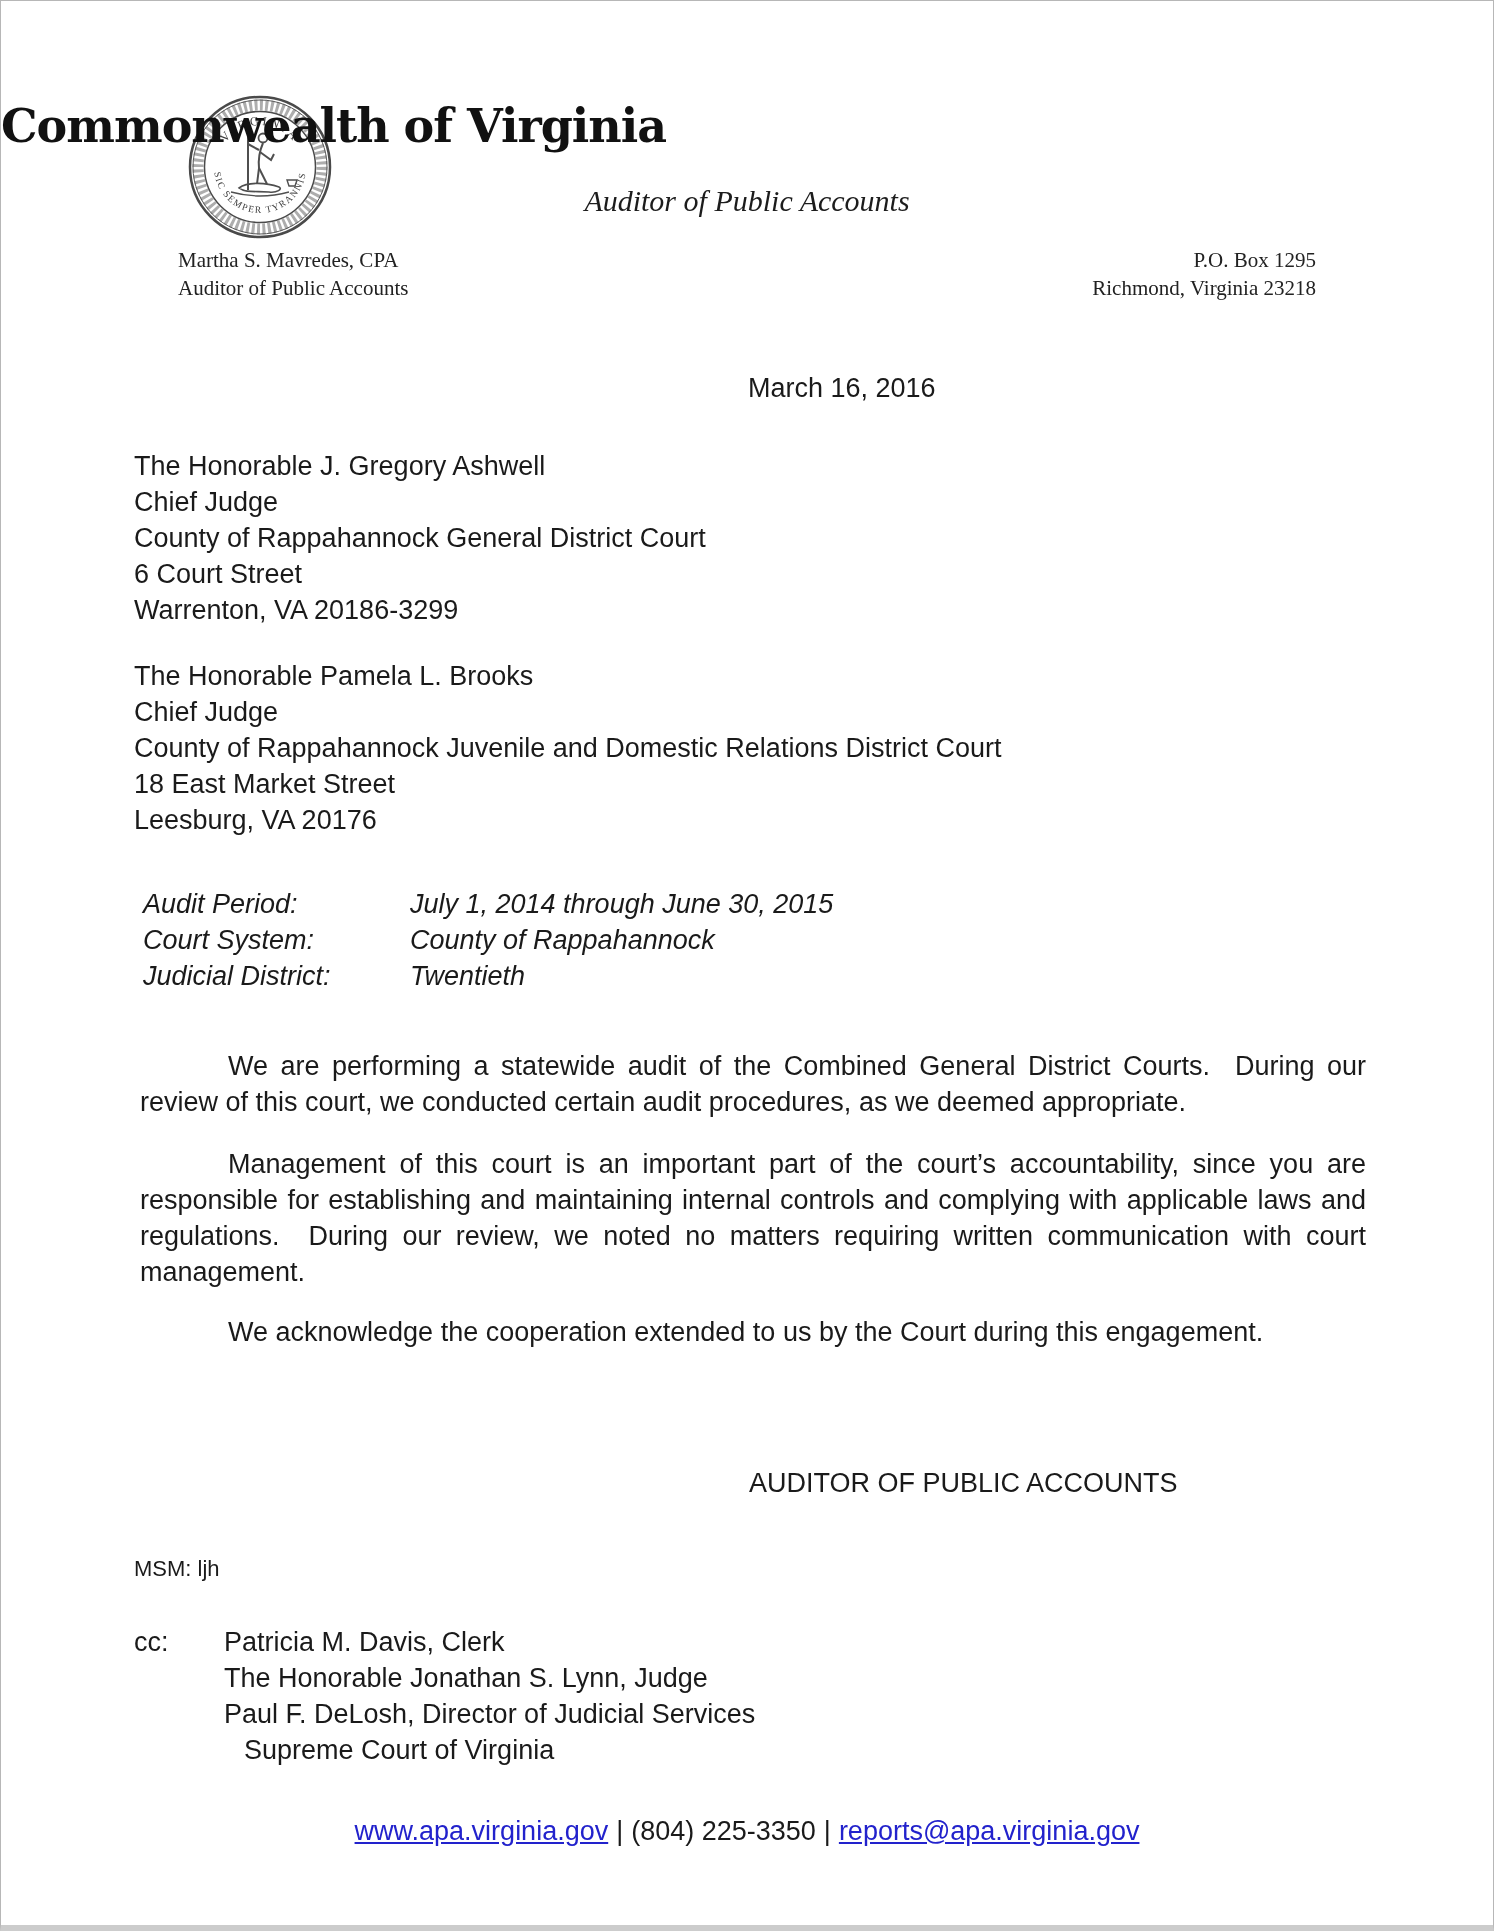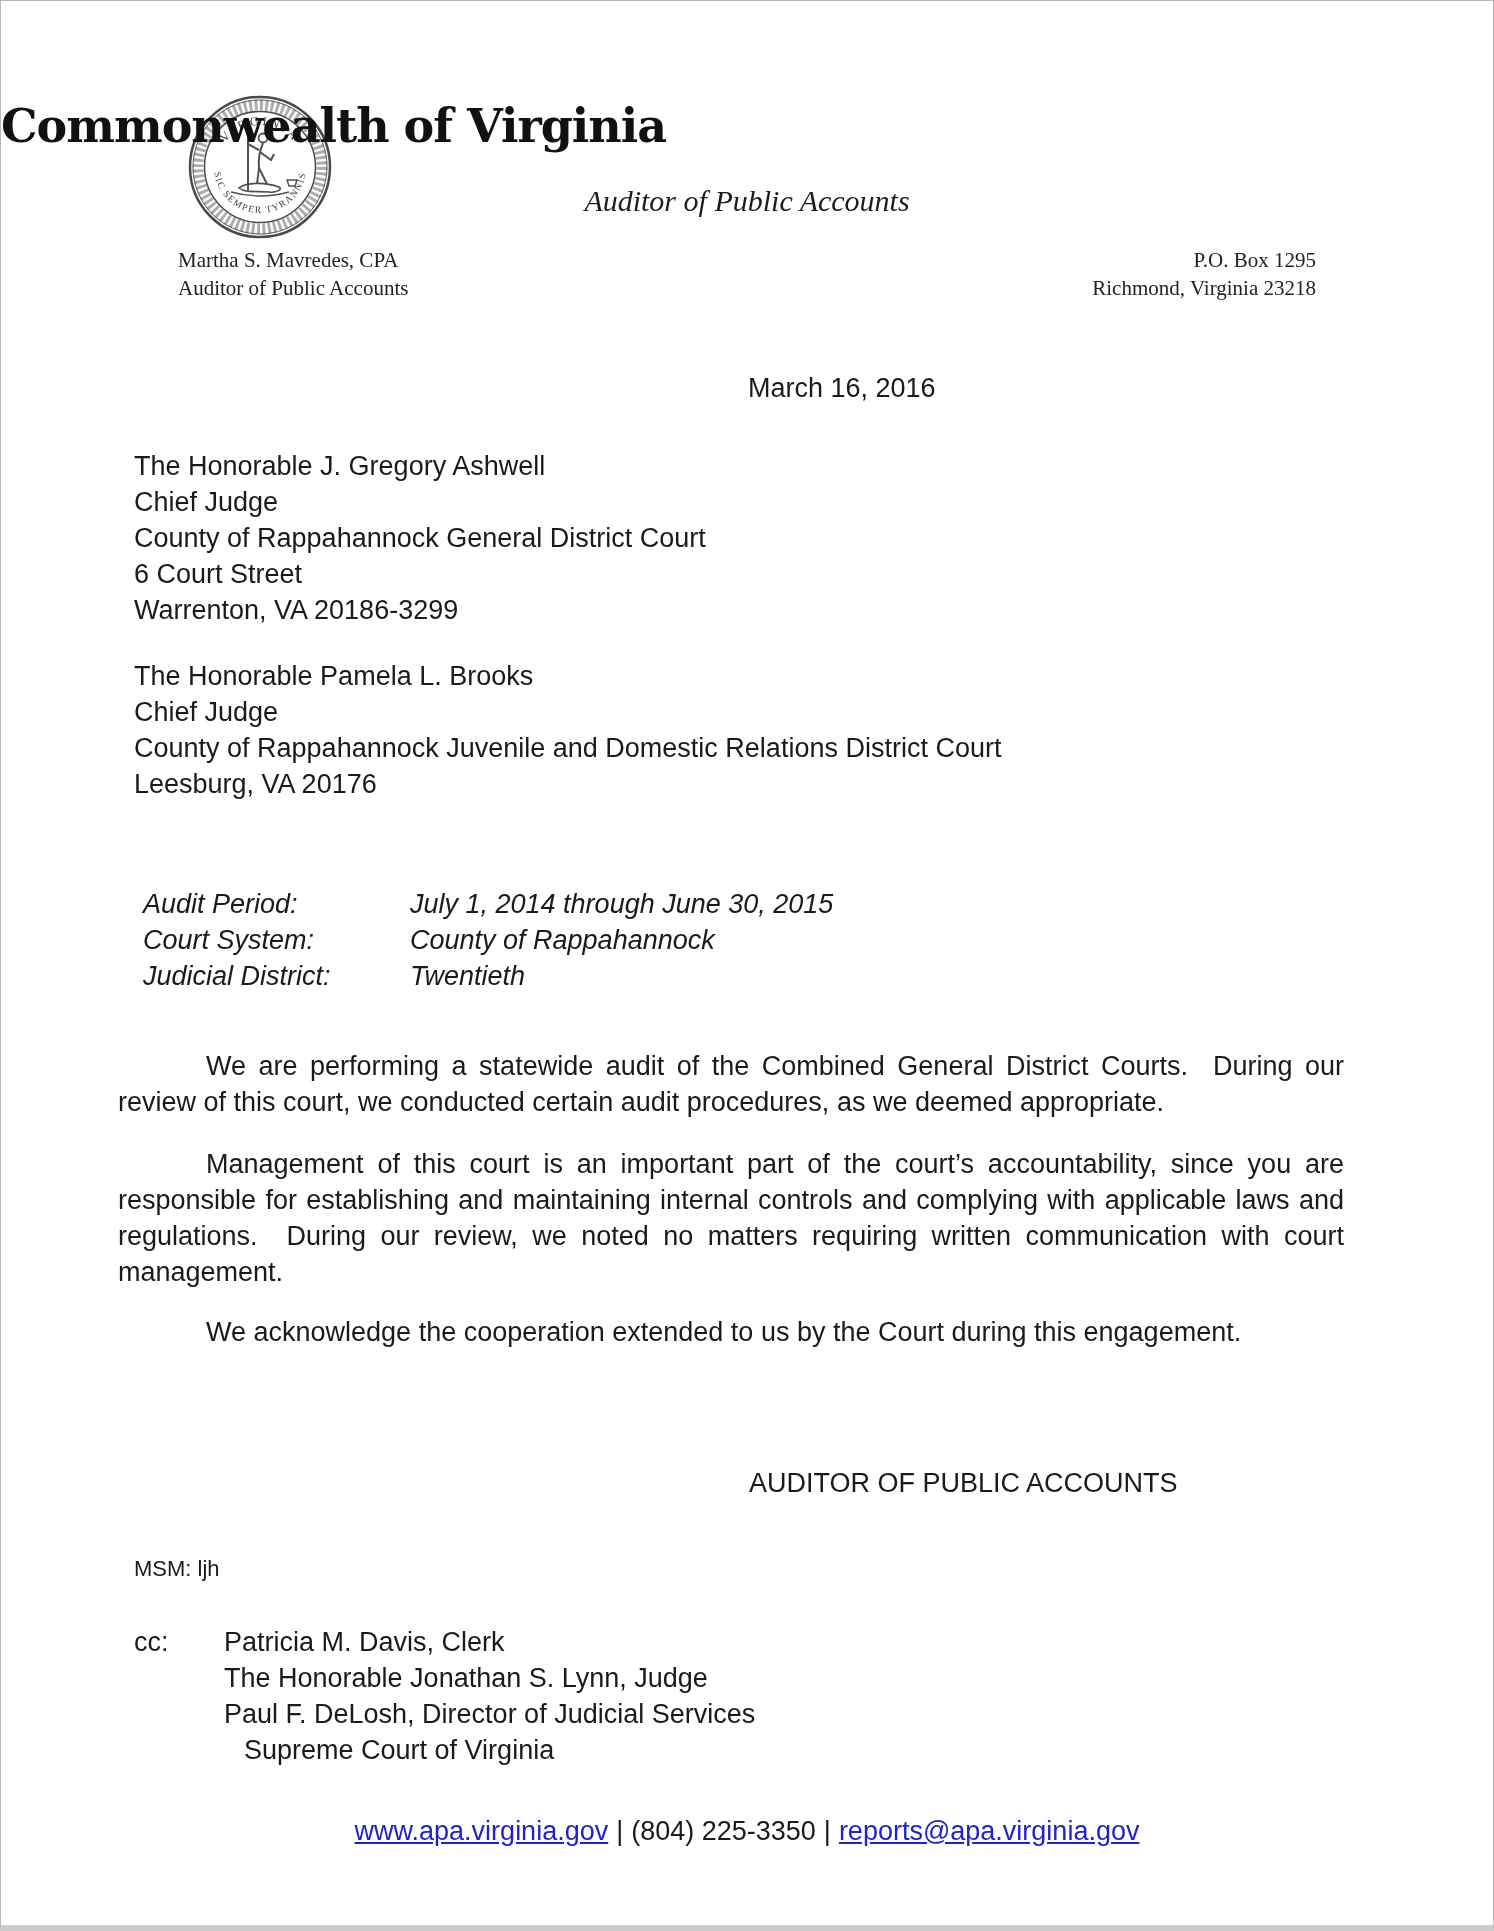--- a/index.html
+++ b/index.html
@@ -76,21 +76,21 @@
   .recipient-1 { position: absolute; left: 133px; top: 447px; }
   .recipient-2 { position: absolute; left: 133px; top: 657px; }
   .addr-line { font-size: 27px; line-height: 36px; }
 
   .meta-block { position: absolute; left: 142px; top: 885px; font-style: italic; }
   .meta-row { display: flex; font-size: 27px; line-height: 36px; }
   .meta-label { width: 267px; flex: 0 0 267px; }
 
   .body-paragraphs {
     position: absolute;
-    left: 117px;
+    left: 139px;
     top: 1047px;
     width: 1226px;
   }
   .body-paragraphs p {
     margin: 0;
     font-size: 27px;
     line-height: 36px;
     text-align: justify;
     text-indent: 88px;
     white-space: pre-wrap;
@@ -190,20 +190,21 @@
     <div class="addr-line">Chief Judge</div>
     <div class="addr-line">County of Rappahannock General District Court</div>
     <div class="addr-line">6 Court Street</div>
     <div class="addr-line">Warrenton, VA 20186-3299</div>
   </div>
 
   <div class="recipient-2">
     <div class="addr-line">The Honorable Pamela L. Brooks</div>
     <div class="addr-line">Chief Judge</div>
     <div class="addr-line">County of Rappahannock Juvenile and Domestic Relations District Court</div>
+    <div class="addr-line">18 East Market Street</div>
     <div class="addr-line">Leesburg, VA 20176</div>
   </div>
 
   <div class="meta-block">
     <div class="meta-row">
       <div class="meta-label">Audit Period:</div>
       <div class="meta-value">July 1, 2014 through June 30, 2015</div>
     </div>
     <div class="meta-row">
       <div class="meta-label">Court System:</div>

